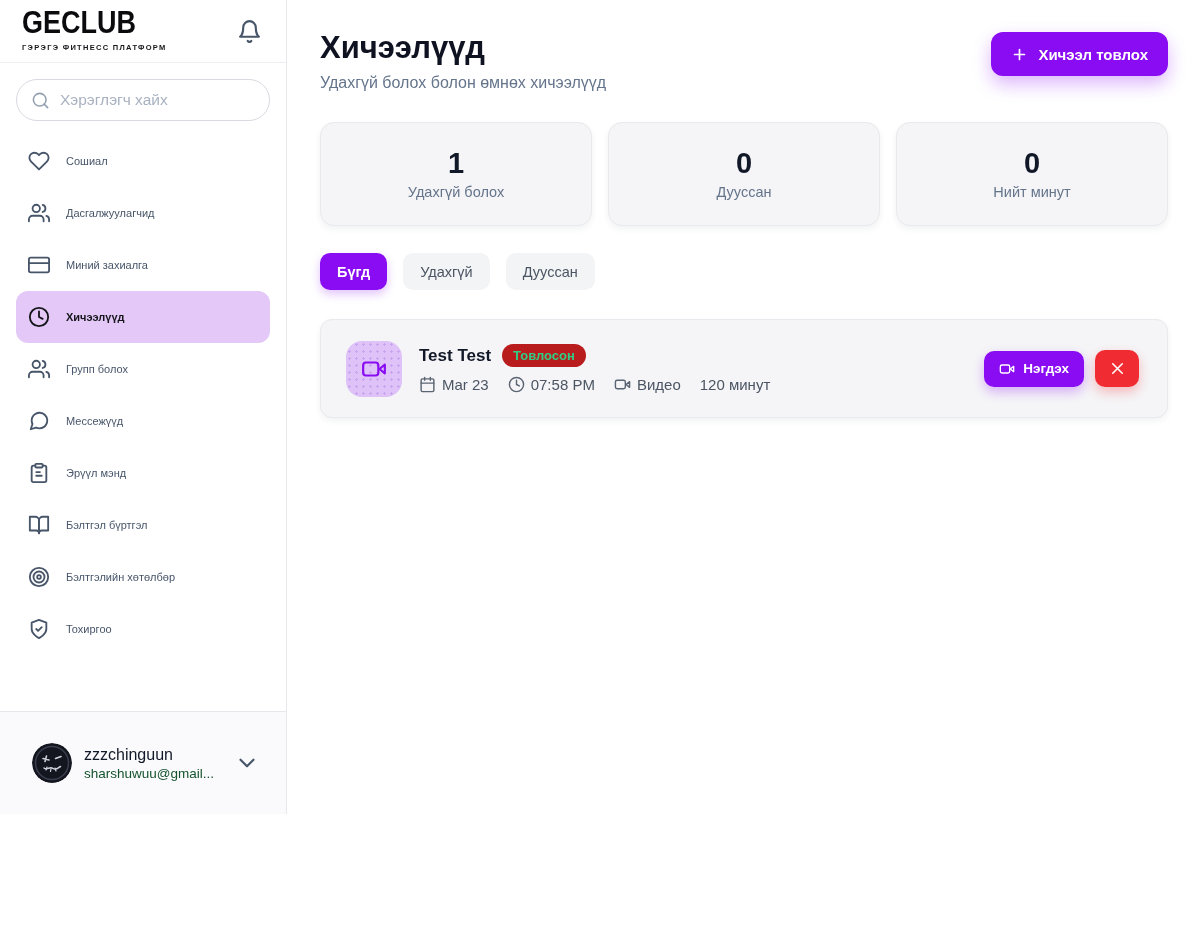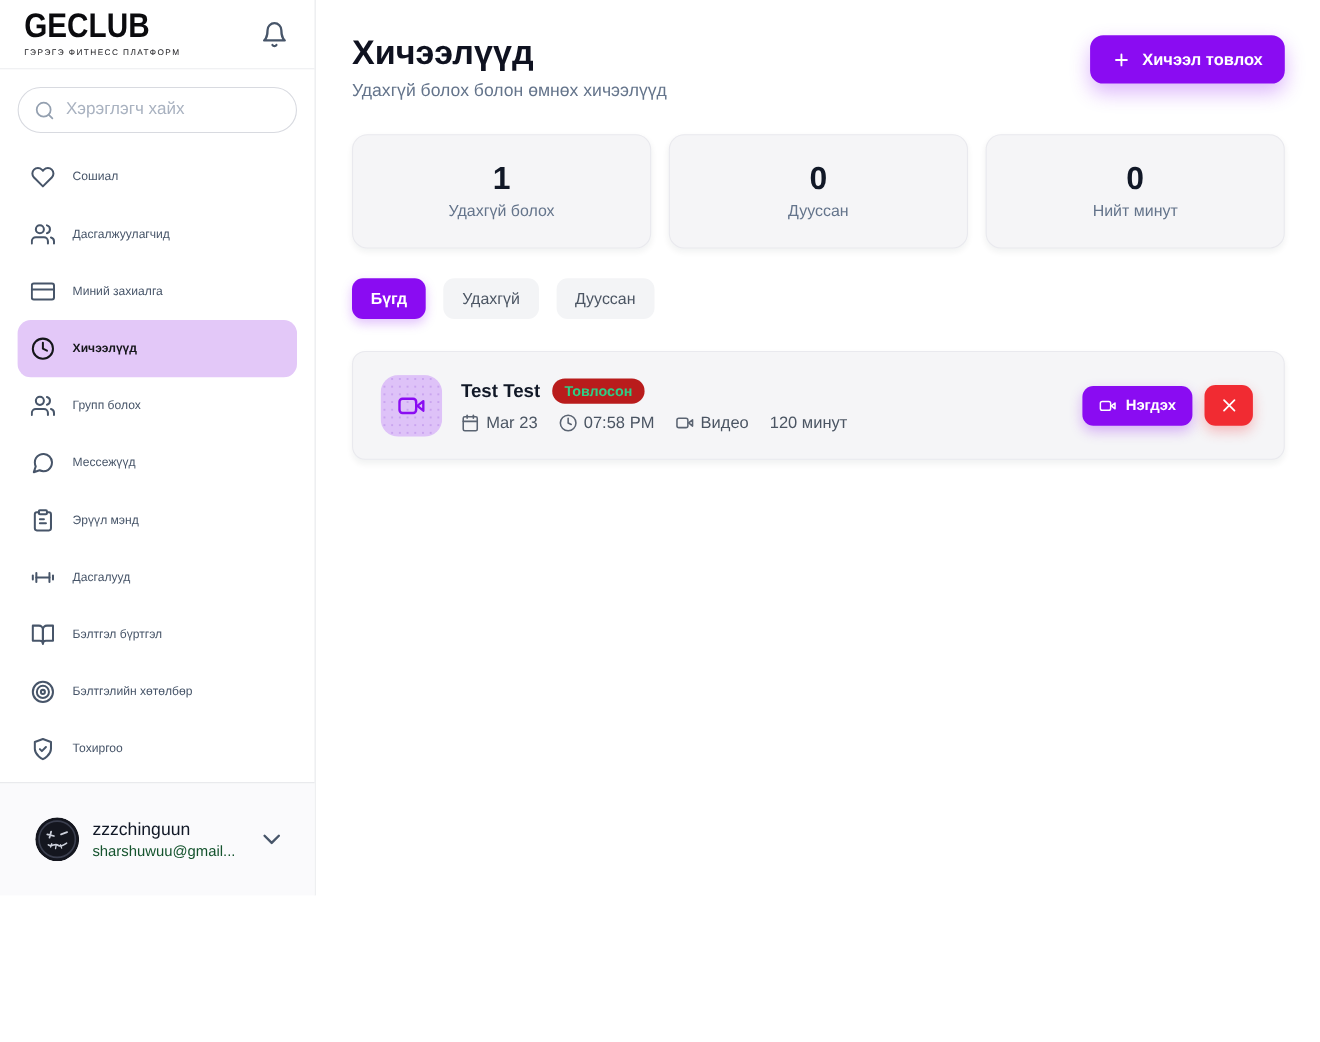--- a/index.html
+++ b/index.html
@@ -24,21 +24,21 @@
     display: flex; align-items: center; justify-content: space-between;
     padding: 0 22px 0 22px;
     border-bottom: 1px solid #EDEEF1;
   }
   .logo-block { display: flex; flex-direction: column; }
   .logo-title {
     font-size: 27px; font-weight: 800; letter-spacing: 0px;
     color: #0B0B0E; line-height: 1; transform: scaleY(1.15); transform-origin: left center;
   }
   .logo-sub {
-    font-size: 7.5px; font-weight: 400; letter-spacing: 1.3px;
+    font-size: 7.5px; font-weight: 700; letter-spacing: 1.3px;
     color: #16161a; margin-top: 6px;
   }
   .bell-btn { color: #475569; cursor: pointer; padding: 2px; }
 
   .sb-search-wrap { padding: 16px 16px 6px 16px; }
   .sb-search {
     display: flex; align-items: center; gap: 10px;
     height: 42px; border: 1px solid #D8DAE0; border-radius: 21px;
     padding: 0 14px; color: #94A0B0;
     background: #fff;
@@ -245,32 +245,20 @@
     <div class="nav-item">
       <span class="nav-ico">
         <svg width="22" height="22" viewBox="0 0 24 24" fill="none" stroke="currentColor" stroke-width="2" stroke-linecap="round" stroke-linejoin="round">
             <path d="M16 4h2a2 2 0 0 1 2 2v14a2 2 0 0 1-2 2H6a2 2 0 0 1-2-2V6a2 2 0 0 1 2-2h2"></path>
             <rect x="8" y="2" width="8" height="4" rx="1"></rect>
             <line x1="9" y1="11" x2="13" y2="11"></line>
             <line x1="9" y1="15" x2="15" y2="15"></line>
           </svg>
       </span>
       <span>Эрүүл мэнд</span>
-    </div>
-    <div class="nav-item">
-      <span class="nav-ico">
-        <svg width="22" height="22" viewBox="0 0 24 24" fill="none" stroke="currentColor" stroke-width="2" stroke-linecap="round" stroke-linejoin="round">
-            <path d="M2 10v4"></path>
-            <path d="M5.5 7.5v9"></path>
-            <path d="M18.5 7.5v9"></path>
-            <path d="M22 10v4"></path>
-            <path d="M5.5 12h13"></path>
-          </svg>
-      </span>
-      <span>Дасгалууд</span>
     </div>
     <div class="nav-item">
       <span class="nav-ico">
         <svg width="22" height="22" viewBox="0 0 24 24" fill="none" stroke="currentColor" stroke-width="2" stroke-linecap="round" stroke-linejoin="round">
             <path d="M2 3h6a4 4 0 0 1 4 4v14a3 3 0 0 0-3-3H2z"></path>
             <path d="M22 3h-6a4 4 0 0 0-4 4v14a3 3 0 0 1 3-3h7z"></path>
           </svg>
       </span>
       <span>Бэлтгэл бүртгэл</span>
     </div>

